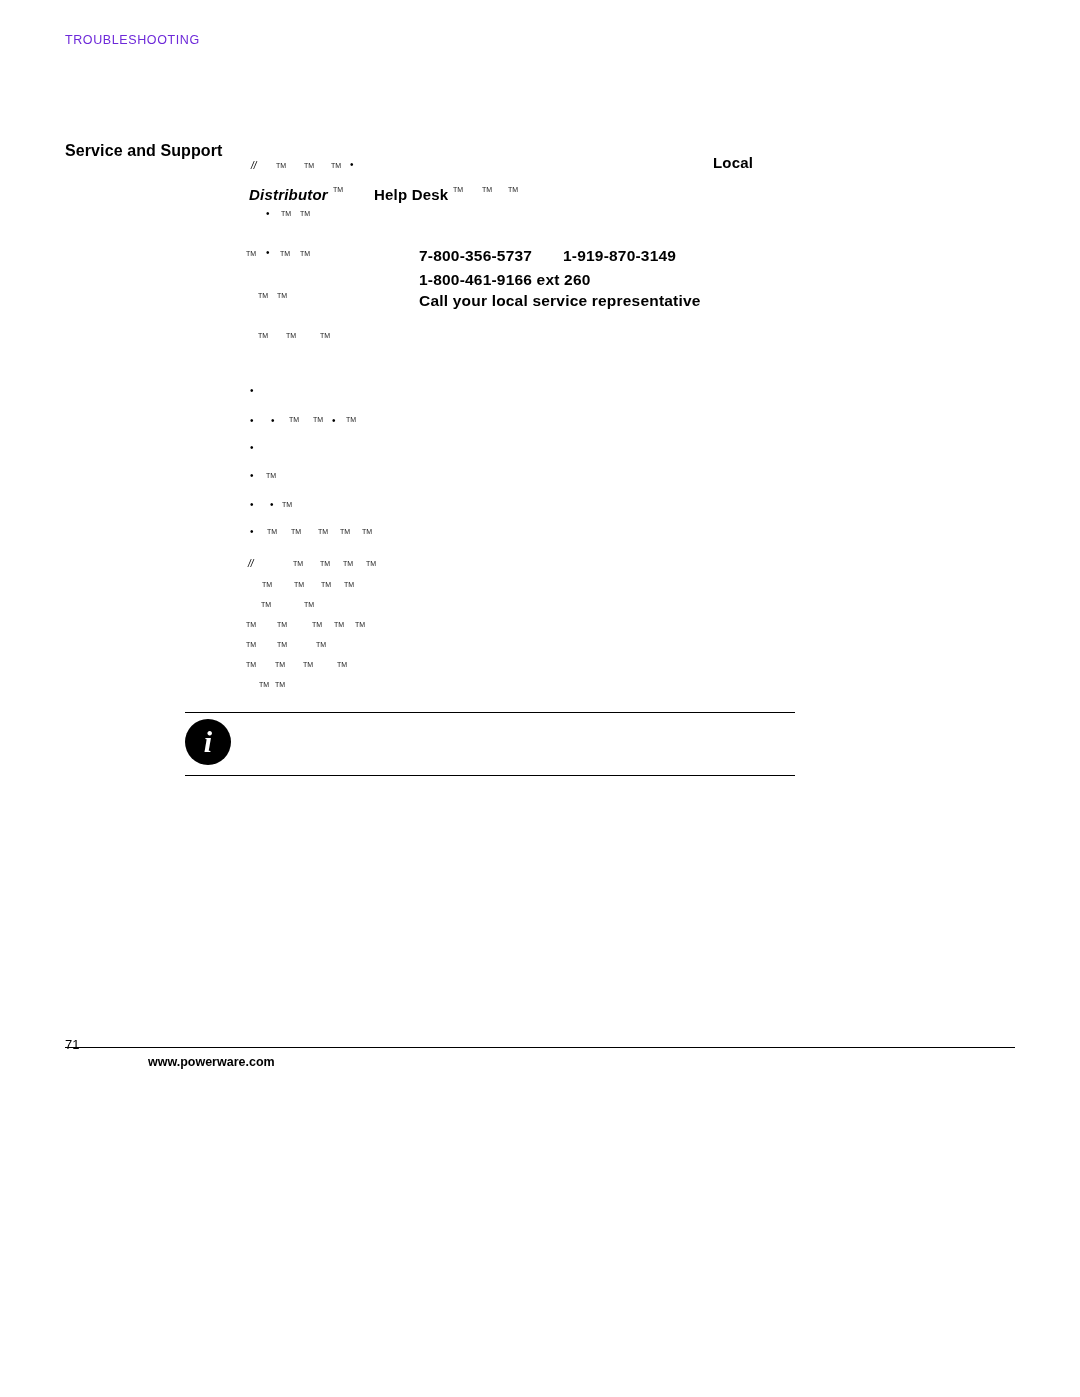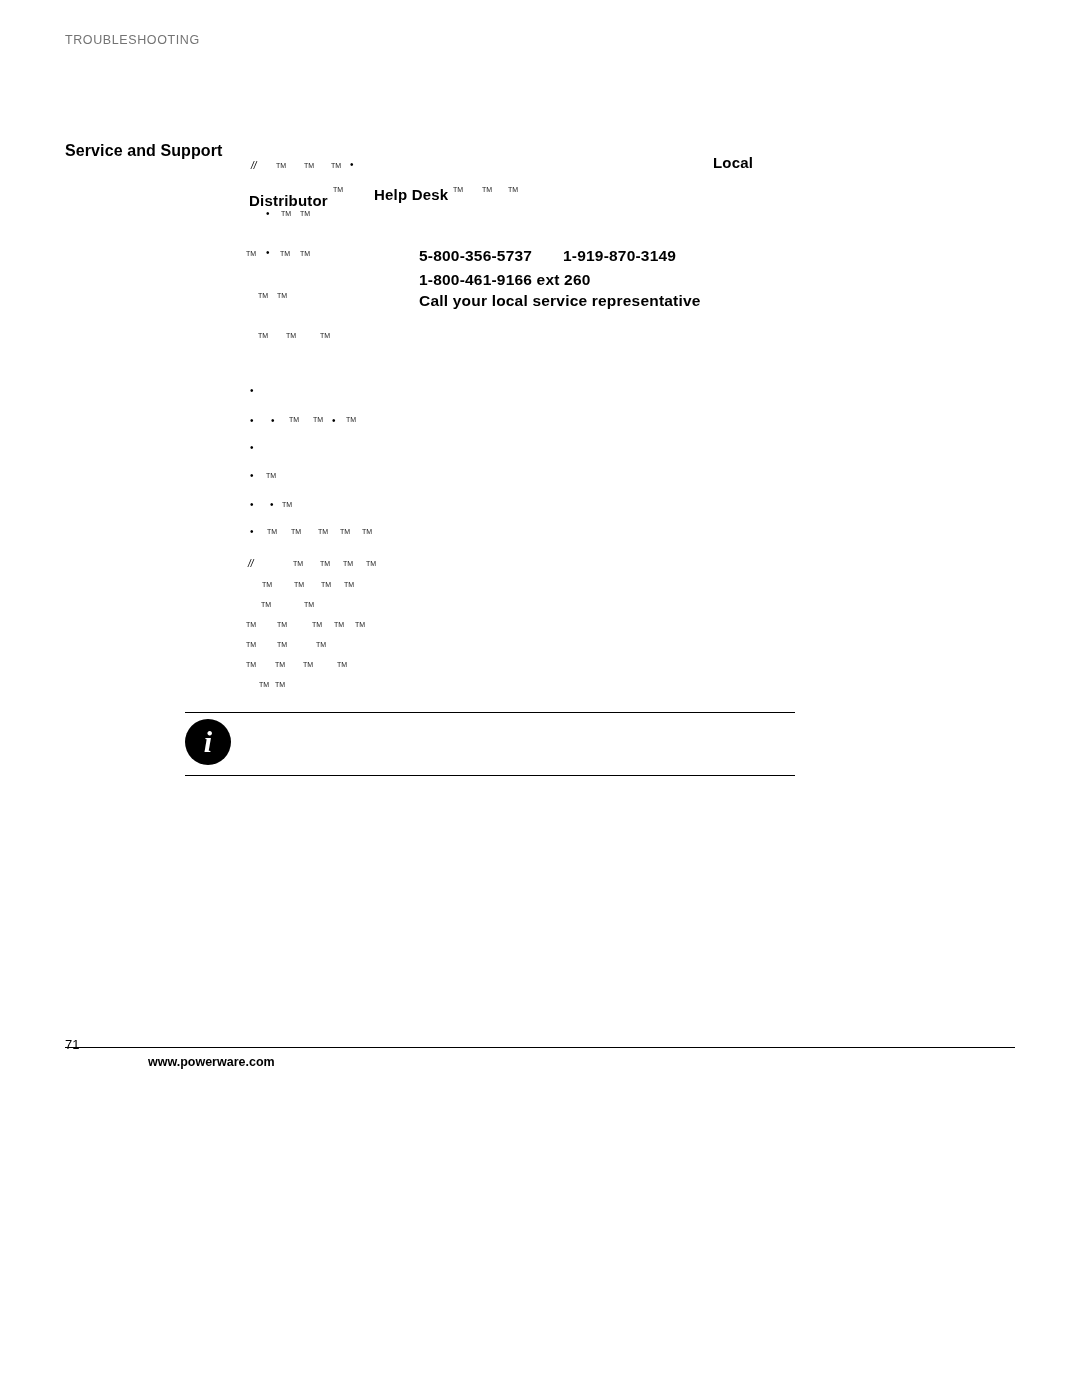--- a/index.html
+++ b/index.html
@@ -22,21 +22,21 @@
     height: 1397px;
   }
   .abs { position: absolute; }
 
   
   .running-header {
     left: 65px;
     top: 33px;
     font-size: 12.5px;
     letter-spacing: 0.6px;
-    color: #737373;
+    color: #6d28d9;
   }
 
   
   .section-title {
     left: 65px;
     top: 131px;
     font-size: 16px;
     font-weight: bold;
     letter-spacing: 0.1px;
   }
@@ -162,32 +162,32 @@
   <h1 class="abs section-title">Service and Support</h1>
 
   <div class="abs slashmark" style="left:251px; top:160px;">//</div>
   <div class="abs tm" style="left:276px; top:162px;">TM</div>
   <div class="abs tm" style="left:304px; top:162px;">TM</div>
   <div class="abs tm" style="left:331px; top:162px;">TM</div>
   <div class="abs dotmark" style="left:350px; top:160px;">•</div>
 
   <div class="abs col-head" style="left:713px; top:154px;">Local</div>
 
-  <div class="abs col-head" style="left:249px; top:192px;">Distributor</div>
+  <div class="abs col-head" style="left:249px; top:186px;font-style:italic;">Distributor</div>
   <div class="abs tm" style="left:333px; top:186px;">TM</div>
   <div class="abs col-head" style="left:374px; top:186px;">Help Desk</div>
   <div class="abs tm" style="left:453px; top:186px;">TM</div>
   <div class="abs tm" style="left:482px; top:186px;">TM</div>
   <div class="abs tm" style="left:508px; top:186px;">TM</div>
 
   <div class="abs dotmark" style="left:266px; top:209px;">•</div>
   <div class="abs tm" style="left:281px; top:210px;">TM</div>
   <div class="abs tm" style="left:300px; top:210px;">TM</div>
 
-  <div class="abs contact-line" style="left:419px; top:247px;">5-800-356-5737</div>
+  <div class="abs contact-line" style="left:419px; top:247px;">7-800-356-5737</div>
   <div class="abs contact-line" style="left:563px; top:247px;">1-919-870-3149</div>
   <div class="abs contact-line" style="left:419px; top:271px;">1-800-461-9166 ext 260</div>
   <div class="abs contact-line" style="left:419px; top:292px;">Call your local service representative</div>
 
   <div class="abs tm" style="left:246px; top:250px;">TM</div>
   <div class="abs dotmark" style="left:266px; top:248px;">•</div>
   <div class="abs tm" style="left:280px; top:250px;">TM</div>
   <div class="abs tm" style="left:300px; top:250px;">TM</div>
 
   <div class="abs tm" style="left:258px; top:292px;">TM</div>

